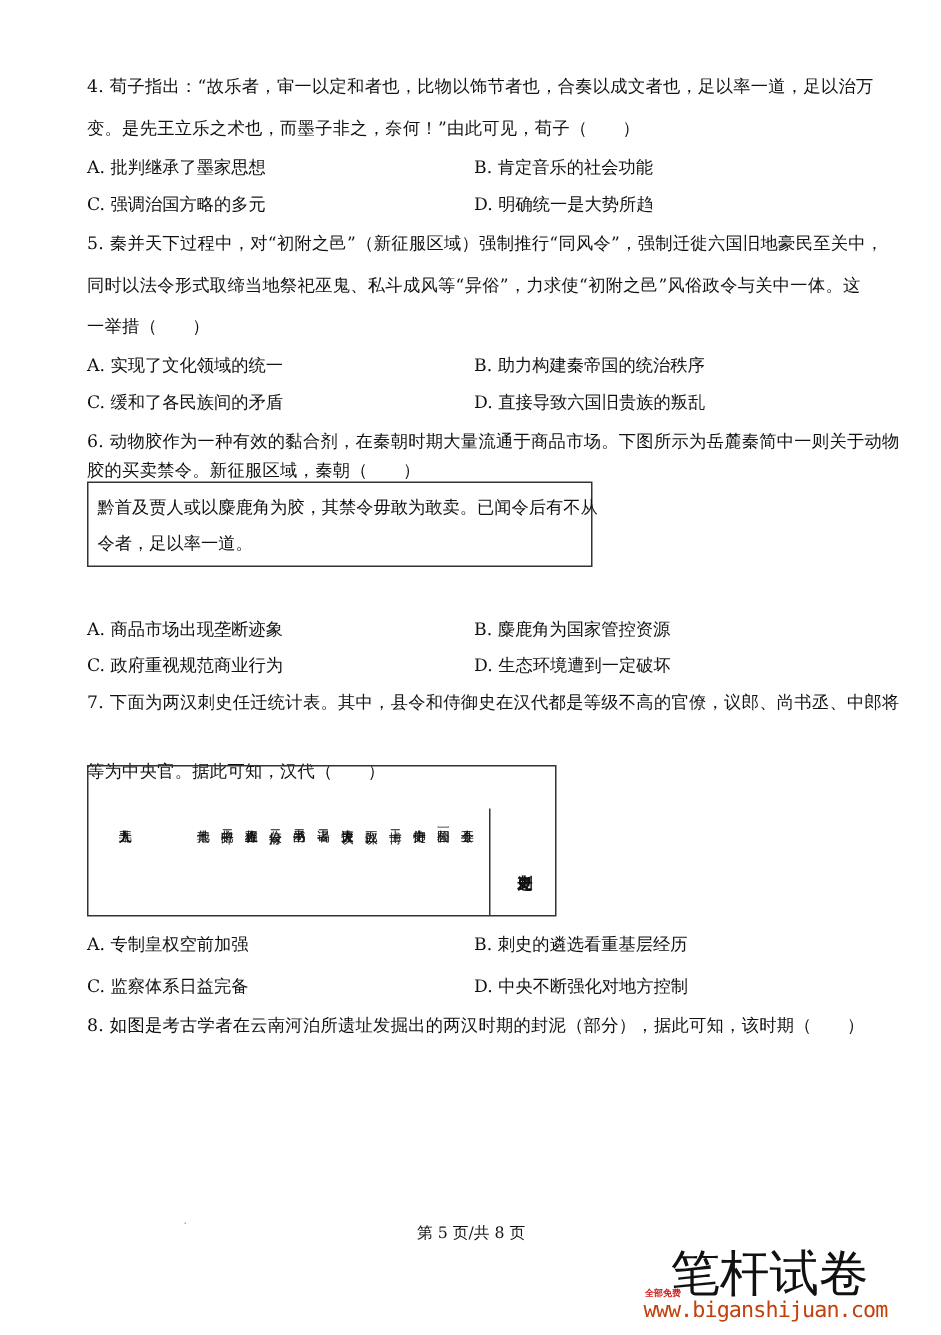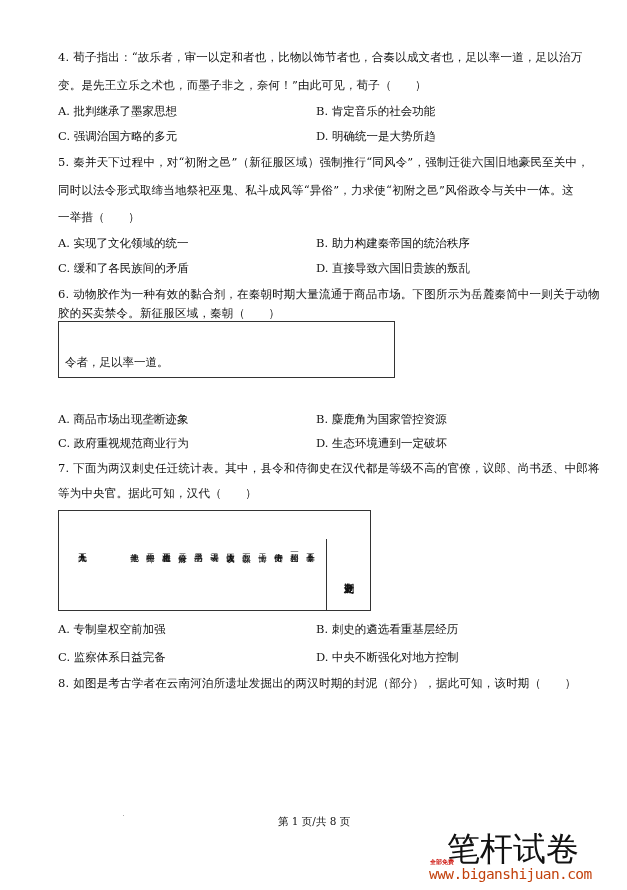--- a/index.html
+++ b/index.html
@@ -67,29 +67,30 @@
 <div class="line" style="top:183px">同时以法令形式取缔当地祭祀巫鬼、私斗成风等“异俗”，力求使“初附之邑”风俗政令与关中一体。这</div>
 <div class="line" style="top:210px">一举措（　　）</div>
 <div class="opt optL" style="top:236px">A. 实现了文化领域的统一</div>
 <div class="opt optR" style="top:236px">B. 助力构建秦帝国的统治秩序</div>
 <div class="opt optL" style="top:261px">C. 缓和了各民族间的矛盾</div>
 <div class="opt optR" style="top:261px">D. 直接导致六国旧贵族的叛乱</div>
 
 <div class="line" style="top:287px">6. 动物胶作为一种有效的黏合剂，在秦朝时期大量流通于商品市场。下图所示为岳麓秦简中一则关于动物</div>
 <div class="line" style="top:306px">胶的买卖禁令。新征服区域，秦朝（　　）</div>
 <div class="quote-box">
+  <div class="ql" style="top:9px">黔首及贾人或以麋鹿角为胶，其禁令毋敢为敢卖。已闻令后有不从</div>
   <div class="ql" style="top:33px">令者，足以率一道。</div>
 </div>
 <div class="opt optL" style="top:412px">A. 商品市场出现垄断迹象</div>
 <div class="opt optR" style="top:412px">B. 麋鹿角为国家管控资源</div>
 <div class="opt optL" style="top:436px">C. 政府重视规范商业行为</div>
 <div class="opt optR" style="top:436px">D. 生态环境遭到一定破坏</div>
 
 <div class="line" style="top:461px">7. 下面为两汉刺史任迁统计表。其中，县令和侍御史在汉代都是等级不高的官僚，议郎、尚书丞、中郎将</div>
-<div class="line" style="top:486px">等为中央官。据此可知，汉代（　　）</div>
+<div class="line" style="top:507px">等为中央官。据此可知，汉代（　　）</div>
 
 <div class="stat-table">
   <div class="vtext" style="left:247px">县令十五</div>
   <div class="vtext" style="left:231px">公国相一</div>
   <div class="vtext" style="left:215px">侍御史十</div>
   <div class="vtext" style="left:199px">博士二</div>
   <div class="vtext" style="left:183px">议郎五</div>
   <div class="vtext" style="left:167px">谏议大夫三</div>
   <div class="vtext" style="left:151px">谒者二</div>
   <div class="vtext" style="left:135px">尚书丞二</div>
@@ -106,17 +107,17 @@
 
 <div class="opt optL" style="top:622px">A. 专制皇权空前加强</div>
 <div class="opt optR" style="top:622px">B. 刺史的遴选看重基层经历</div>
 <div class="opt optL" style="top:650px">C. 监察体系日益完备</div>
 <div class="opt optR" style="top:650px">D. 中央不断强化对地方控制</div>
 
 <div class="line" style="top:676px">8. 如图是考古学者在云南河泊所遗址发掘出的两汉时期的封泥（部分），据此可知，该时期（　　）</div>
 
 <div class="dot"></div>
 
-<div class="footer">第 1 页/共 8 页</div>
+<div class="footer">第 5 页/共 8 页</div>
 
 <div class="wm-title">笔杆试卷</div>
 <div class="wm-tag">全部免费</div>
 <div class="wm-url">www.biganshijuan.com</div>
 
 </body></html>

